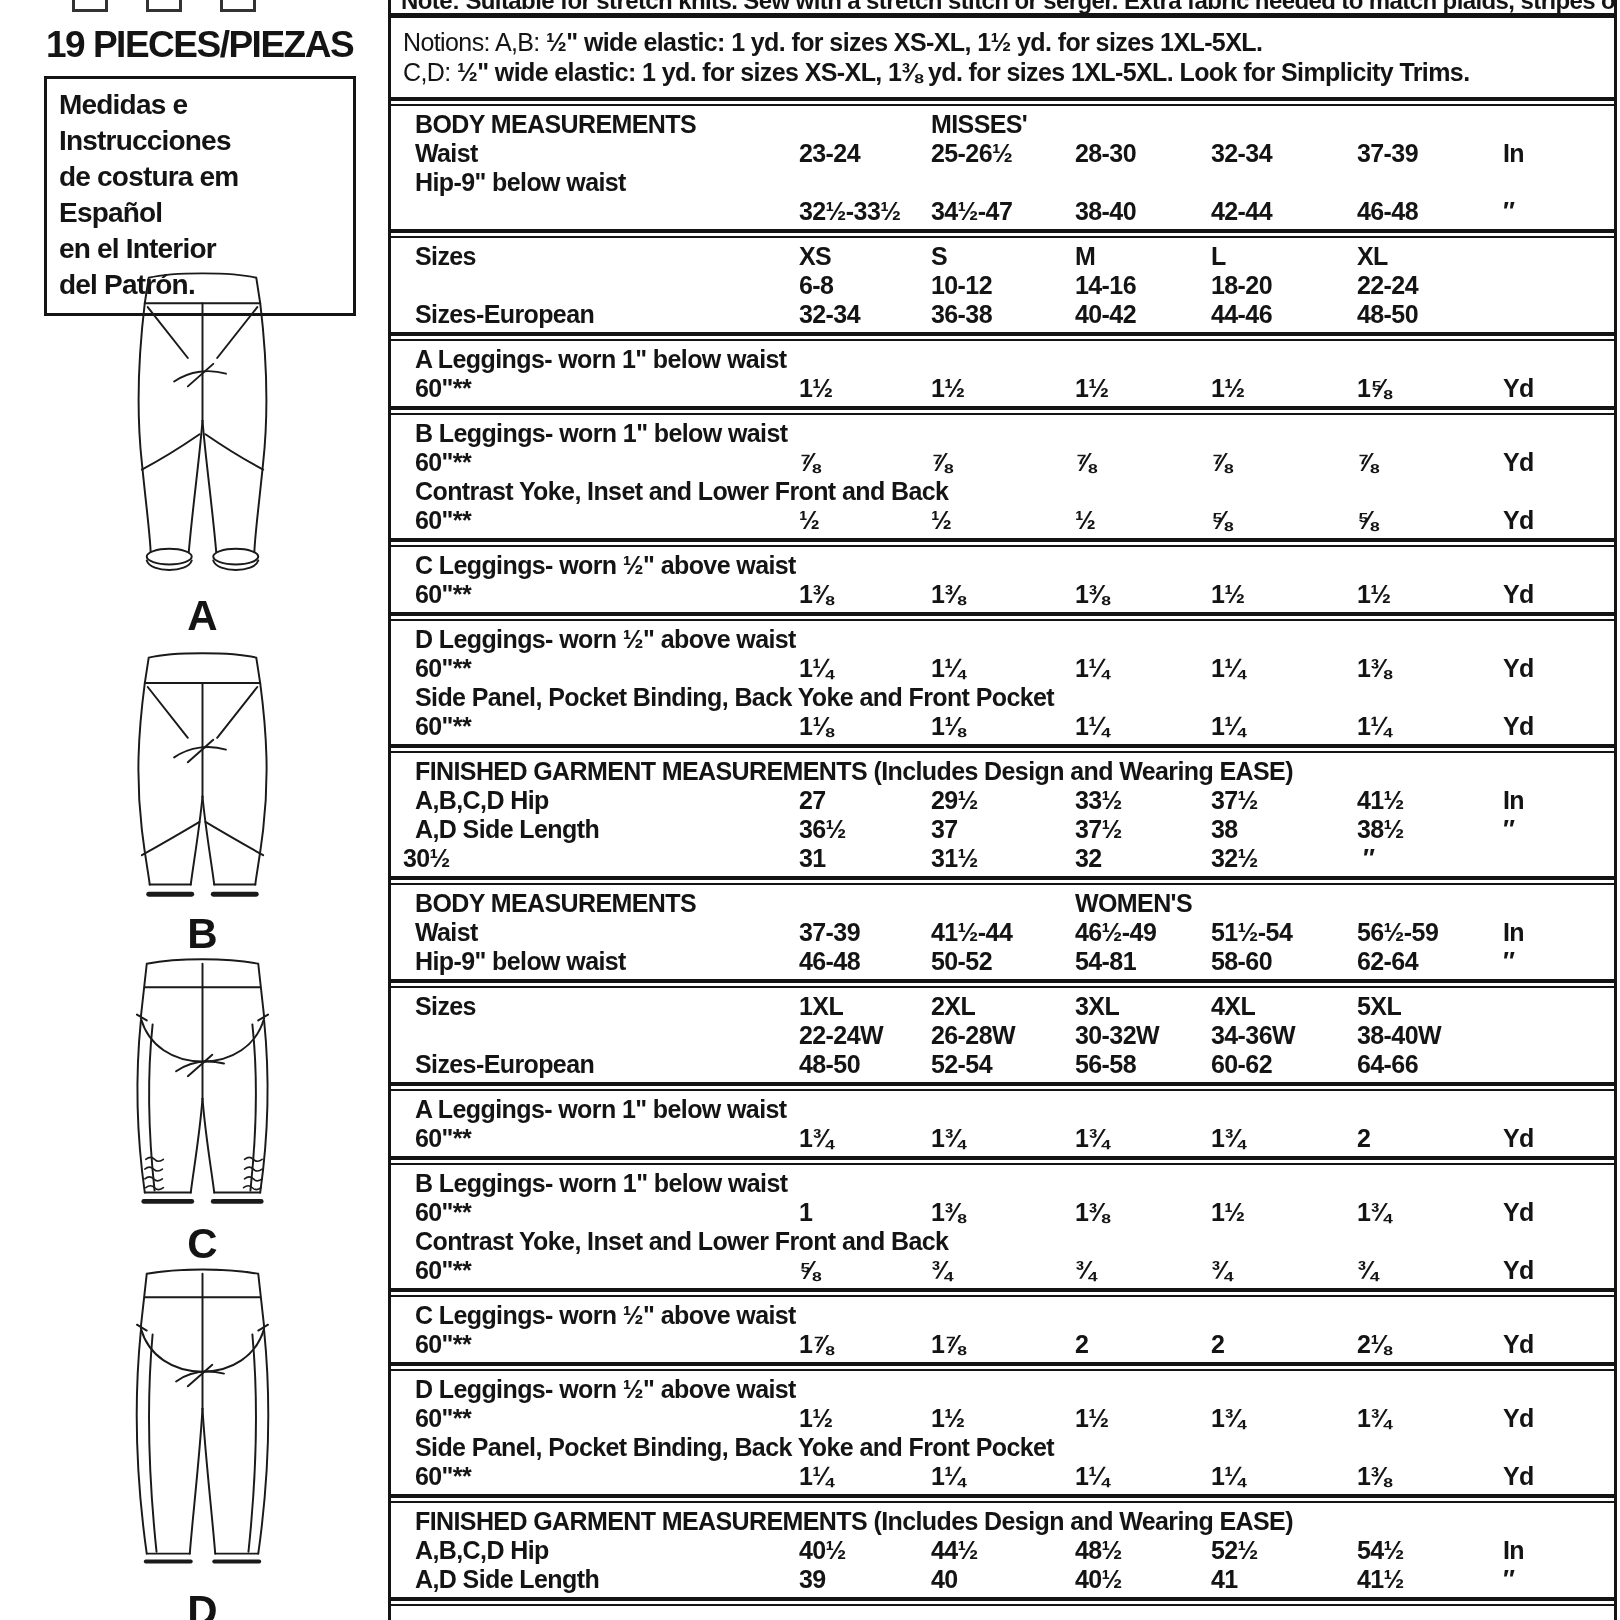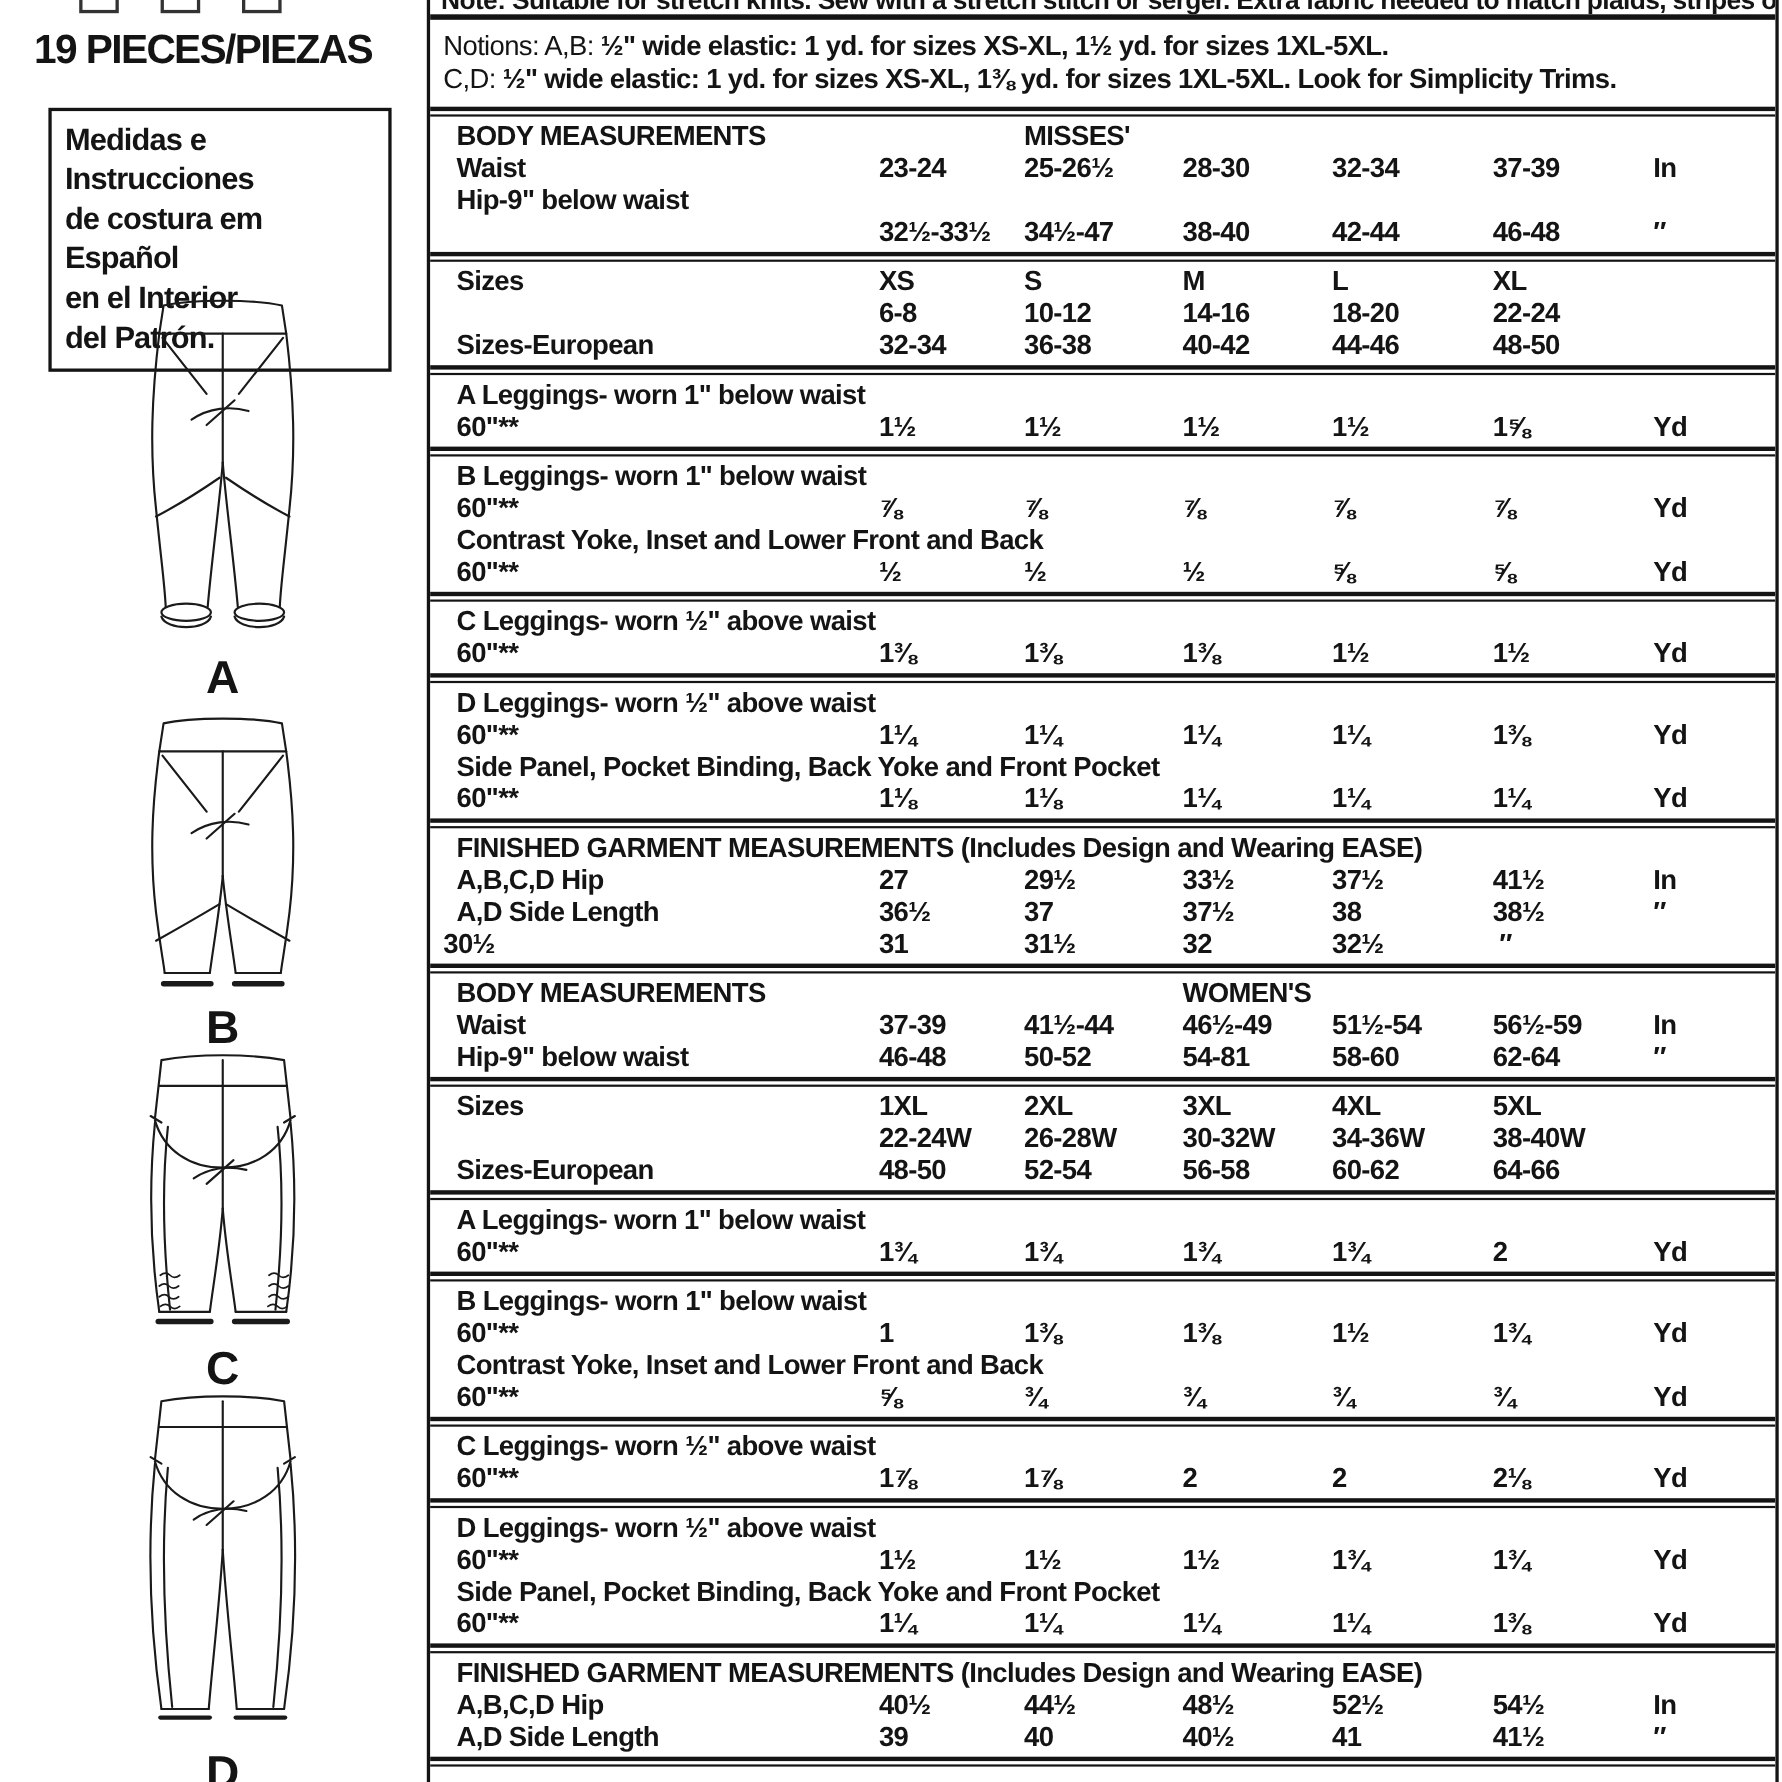--- a/index.html
+++ b/index.html
@@ -1,23 +1,23 @@
 <!DOCTYPE html>
 <html><head>
 <meta charset="utf-8">
 <style>
   html,body{margin:0;padding:0;background:#fff;}
   body{width:1620px;height:1620px;position:relative;overflow:hidden;
        font-family:"Liberation Sans","DejaVu Sans",sans-serif;color:#141414;}
   
   .left-panel{position:absolute;left:0;top:0;width:385px;height:1620px;}
   .clip-mark{position:absolute;top:-7px;height:13px;width:30px;border:3px solid #333;background:#fff;}
-  .pieces-heading{position:absolute;left:31px;top:24px;width:330px;
+  .pieces-heading{position:absolute;left:46px;top:24px;width:330px;
        font-size:37px;font-weight:bold;letter-spacing:-1.5px;white-space:nowrap;}
-  .spanish-box{position:absolute;left:44px;top:98px;width:312px;box-sizing:border-box;
+  .spanish-box{position:absolute;left:44px;top:76px;width:312px;box-sizing:border-box;
        border:3px solid #141414;padding:8px 6px 10px 12px;
        font-size:28px;font-weight:bold;line-height:36px;letter-spacing:-0.8px;}
   .figure{position:absolute;display:flex;flex-direction:column;align-items:center;}
   .figure svg{display:block;}
   .figure .fig-label{font-size:42px;font-weight:bold;margin-top:2px;}
   .lineart{stroke:#1a1a1a;fill:none;stroke-width:2;stroke-linecap:round;stroke-linejoin:round;}
   
   .sheet{position:absolute;left:388px;top:0;width:1229px;height:1620px;box-sizing:border-box;
        border-left:3px solid #141414;border-right:3px solid #141414;overflow:hidden;}
   .note-strip{height:13px;overflow:hidden;}

